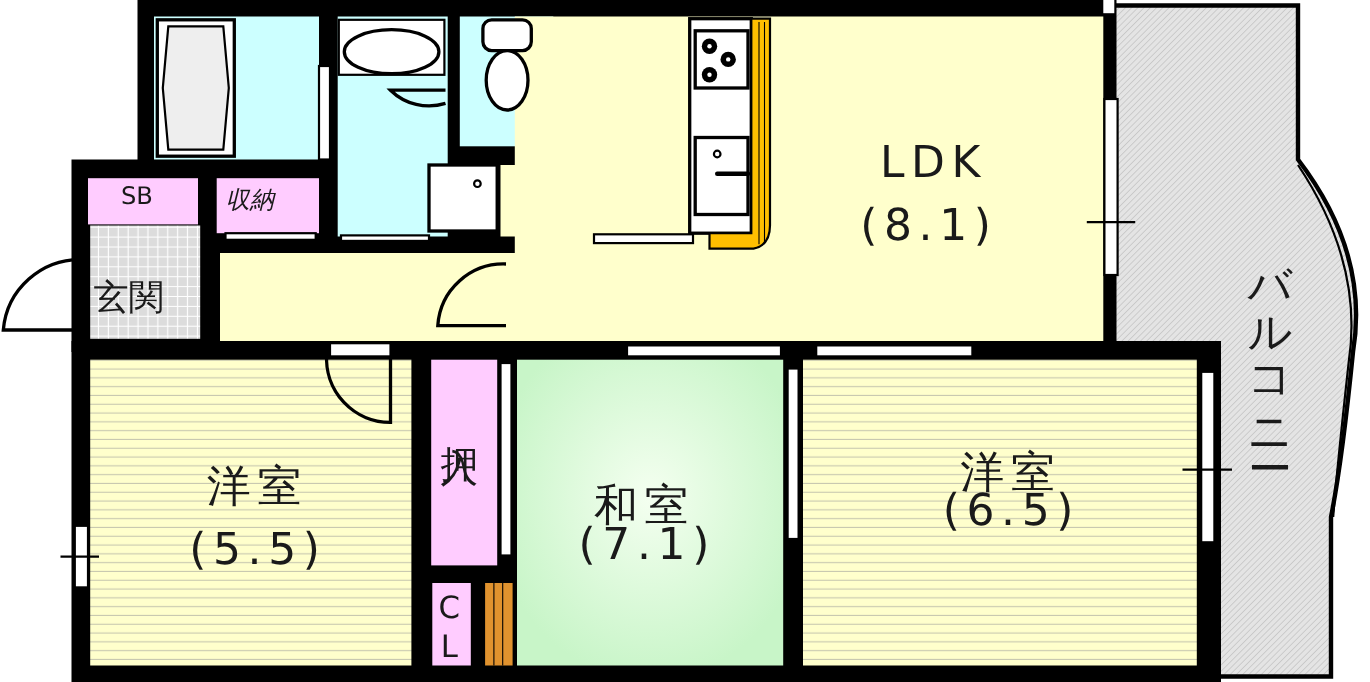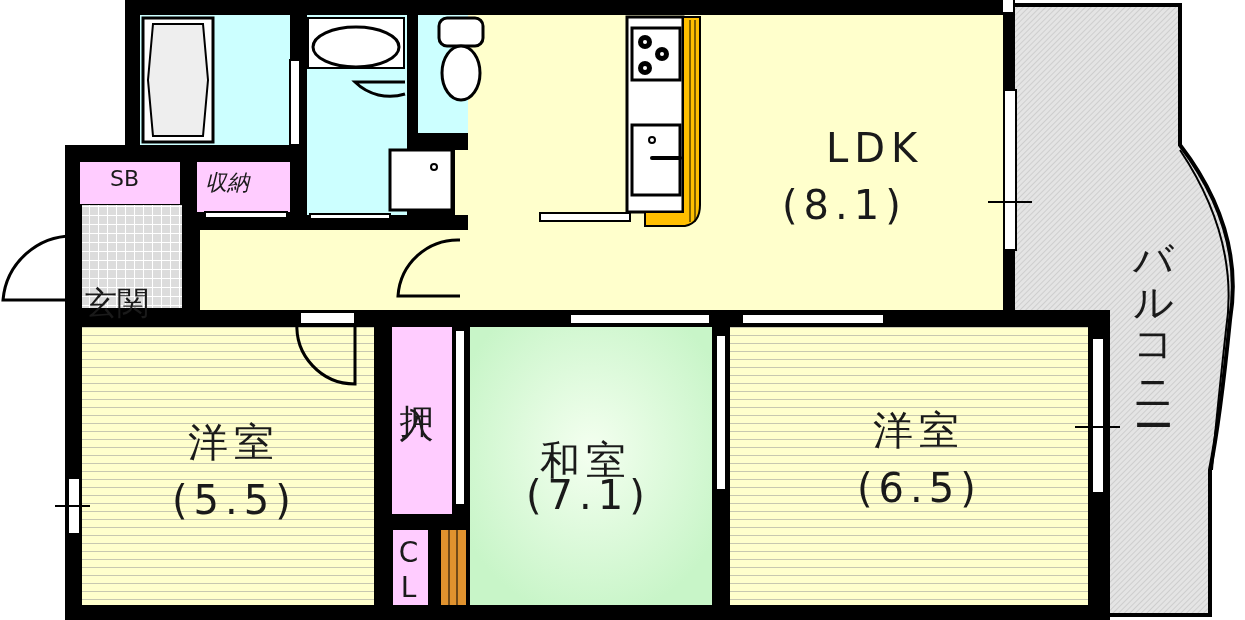--- a/index.html
+++ b/index.html
@@ -131,30 +131,30 @@
     <rect x="570" y="314" width="140" height="10"></rect>
     <rect x="742" y="314" width="142" height="10"></rect>
     <rect x="300" y="312" width="55" height="12"></rect>
     <rect x="455" y="330" width="10" height="175"></rect>
     <rect x="716" y="335" width="10" height="155"></rect>
   </g>
 
   <rect x="1003" y="0" width="10" height="12" fill="#fff"></rect>
 </svg>
 
-<div class="lbl big" style="left:826px;top:128px;">LDK</div>
+<div class="lbl big" style="left:800px;top:128px;">LDK</div>
 <div class="lbl big" style="left:782px;top:185px;">(8.1)</div>
 
 <div class="lbl big" style="left:188px;top:422px;">洋室</div>
 <div class="lbl big" style="left:172px;top:480px;">(5.5)</div>
 
 <div class="lbl big" style="left:540px;top:440px;">和室</div>
 <div class="lbl big" style="left:526px;top:475px;">(7.1)</div>
 
 <div class="lbl big" style="left:873px;top:410px;">洋室</div>
-<div class="lbl big" style="left:857px;top:468px;">(6.5)</div>
+<div class="lbl big" style="left:857px;top:444px;">(6.5)</div>
 
-<div class="lbl mid" style="left:85px;top:254px;margin-top:33px;">玄関</div>
+<div class="lbl mid" style="left:85px;top:254px;">玄関</div>
 <div class="lbl sm" style="left:110px;top:168px;">SB</div>
 <div class="lbl sm" style="left:205px;top:172px;font-style:italic;">収納</div>
 <div class="lbl vert" style="left:400px;top:378px;font-size:34px;">押入</div>
 <div class="lbl vert" style="left:394px;top:536px;font-size:28px;">CL</div>
 <div class="lbl vert" style="left:1134px;top:215px;">バルコニー</div>
 
 </body></html>

